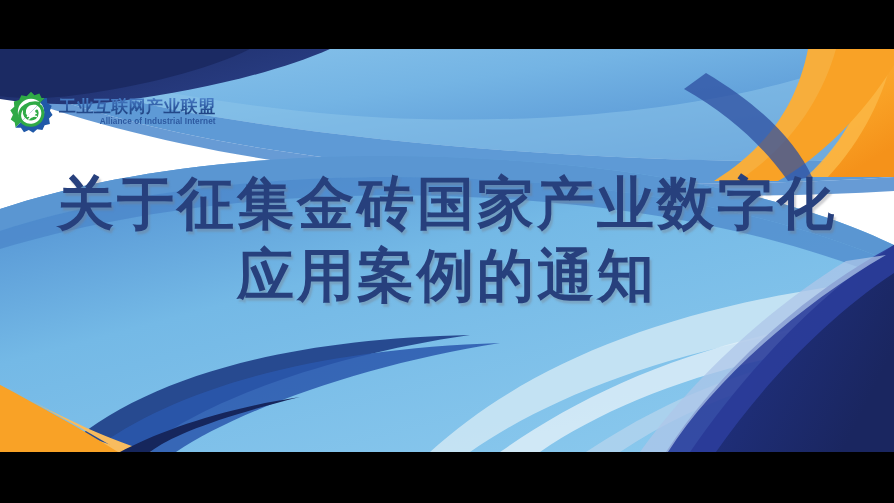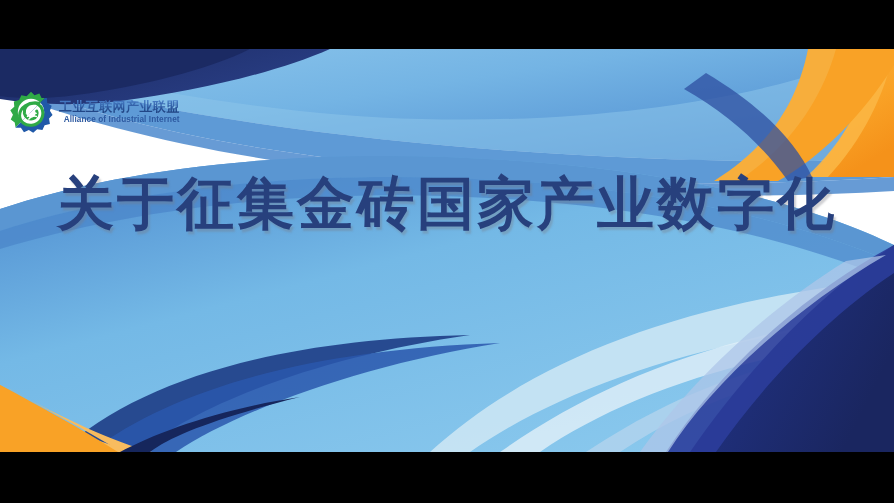--- a/index.html
+++ b/index.html
@@ -70,21 +70,21 @@
     margin-right: 6px;
   }
   .logo-text {
     display: flex;
     flex-direction: column;
     justify-content: center;
     line-height: 1;
   }
   .logo-cn {
     font-family: "Liberation Sans", "DejaVu Sans", sans-serif;
-    font-size: 13px;
+    font-size: 17px;
     font-weight: bold;
     letter-spacing: 0.4px;
     color: #2f5fa8;
     background-image: linear-gradient(180deg, #4a7fc8 0%, #2d59a0 55%, #1d3f7d 100%);
     -webkit-background-clip: text;
     background-clip: text;
     -webkit-text-fill-color: transparent;
     white-space: nowrap;
   }
   .logo-en {
@@ -255,20 +255,21 @@
         </g>
       </svg>
       <div class="logo-text">
         <div class="logo-cn">工业互联网产业联盟</div>
         <div class="logo-en">Alliance of Industrial Internet</div>
       </div>
     </div>
 
     <div class="title-block">
       <div class="title-line">关于征集金砖国家产业数字化</div>
+      <div class="title-line">应用案例的通知</div>
     </div>
 
   </div>
 
   <div class="letterbox top"></div>
   <div class="letterbox bottom"></div>
 
 </div>
 
 </body></html>

